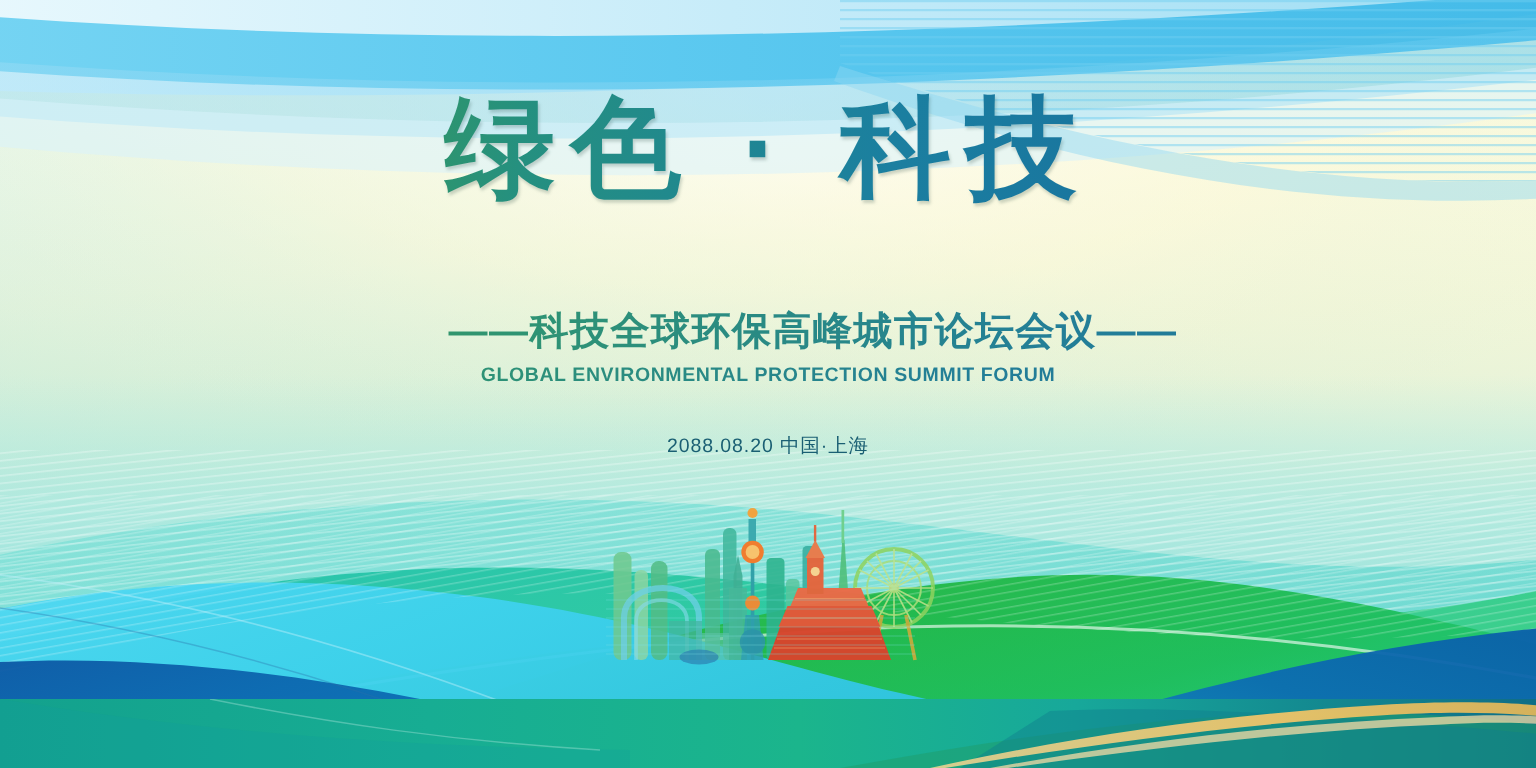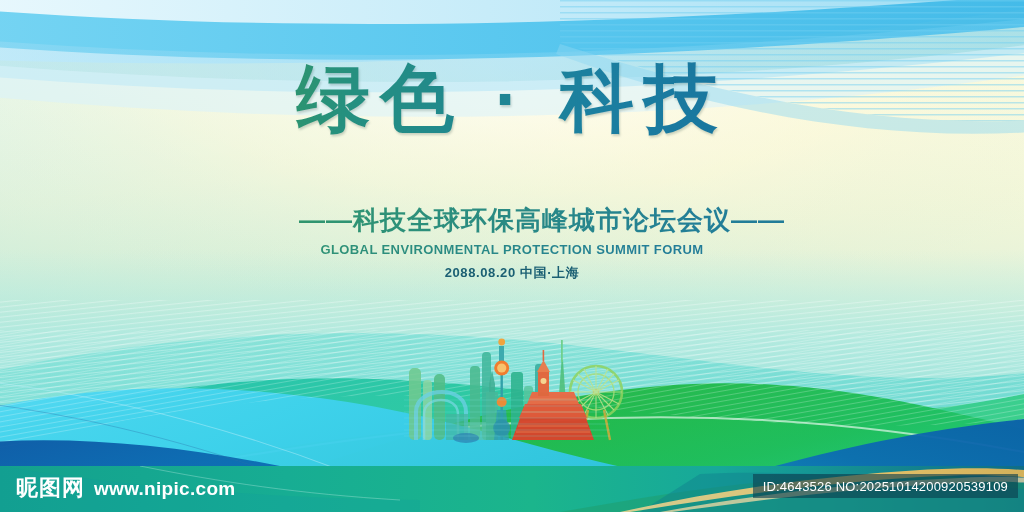--- a/index.html
+++ b/index.html
@@ -120,24 +120,24 @@
         #237f97 62%,
         #1c6f9c 100%);
     -webkit-background-clip: text;
     background-clip: text;
     color: transparent;
     -webkit-text-fill-color: transparent;
   }
 
   
   #date-place {
-    top: 264px;
+    top: 288px;
     font-size: 13px;
     line-height: 18px;
-    font-weight: 700;
+    font-weight: 400;
     letter-spacing: 0.6px;
     white-space: nowrap;
     color: #1a5f73;
   }
 
   
   #watermark-bar {
     position: absolute;
     left: 0;
     bottom: 0;
@@ -469,21 +469,14 @@
 
 
     <div class="center-col" id="tagline-cn">——科技全球环保高峰城市论坛会议——</div>
 
     <div class="center-col" id="tagline-en">GLOBAL ENVIRONMENTAL PROTECTION SUMMIT FORUM</div>
 
     <div class="center-col" id="date-place">2088.08.20 中国·上海</div>
 
   </div>
 
-  <div id="watermark-bar">
-    <div id="watermark-brand">
-      <span id="wm-logo">昵图网</span>
-      <span id="wm-url">www.nipic.com</span>
-    </div>
-    <div id="id-badge">ID:4643526 NO:20251014200920539109</div>
-  </div>
 
 </div>
 
 </body></html>

